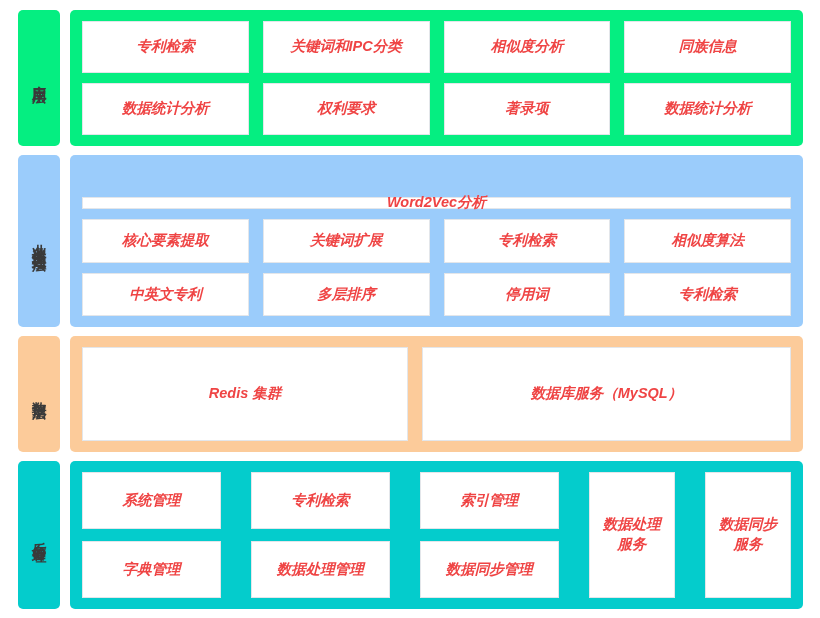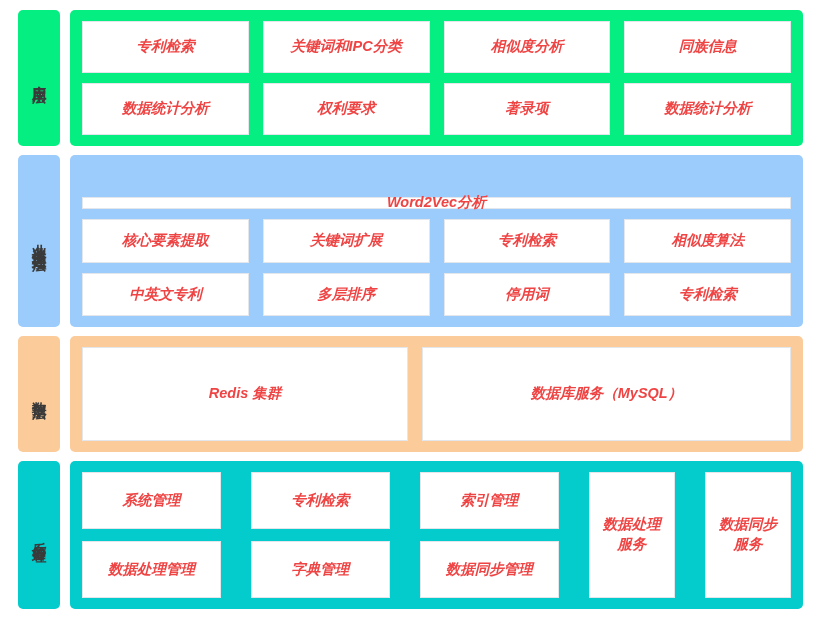--- a/index.html
+++ b/index.html
@@ -169,20 +169,20 @@
 
   <div class="layer layer-admin theme-cyan">
     <div class="layer-label">后台管理</div>
     <div class="layer-body">
       <div class="admin-grid">
         <div class="cell">系统管理</div>
         <div class="cell">专利检索</div>
         <div class="cell">索引管理</div>
         <div class="cell tall">数据处理服务</div>
         <div class="cell tall">数据同步服务</div>
+        <div class="cell">字典管理</div>
         <div class="cell">数据处理管理</div>
-        <div class="cell">字典管理</div>
         <div class="cell">数据同步管理</div>
       </div>
     </div>
   </div>
 
 </div>
 
 </body></html>

